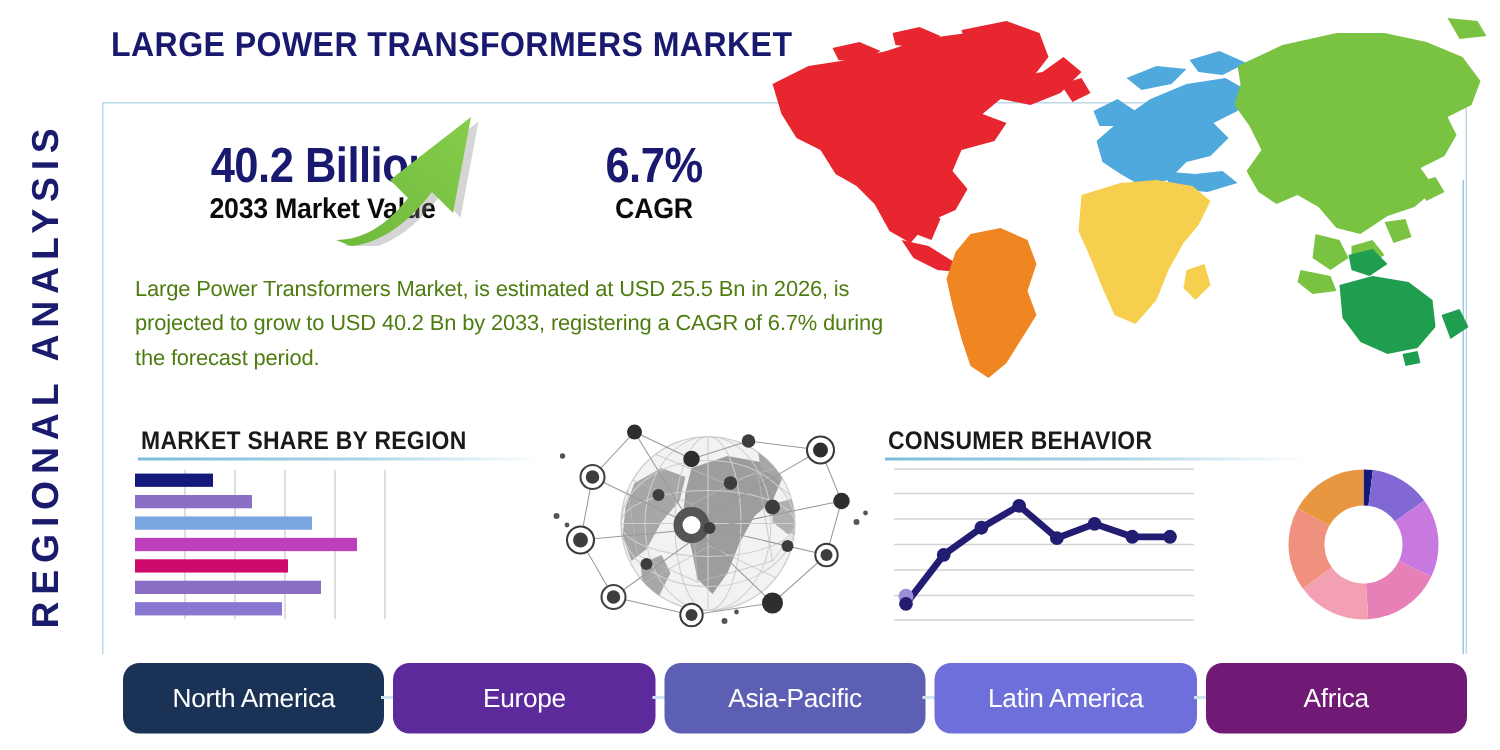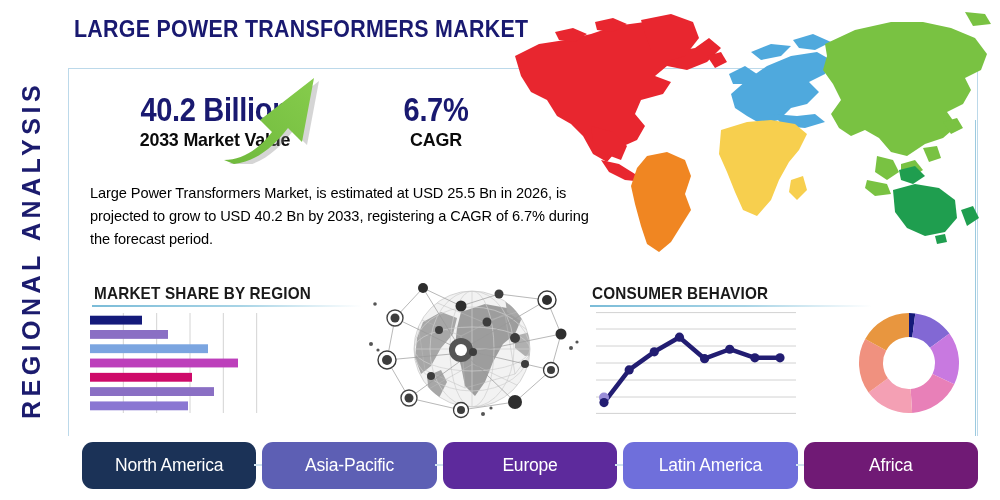--- a/index.html
+++ b/index.html
@@ -73,21 +73,21 @@
     line-height: 24px; letter-spacing: -0.2px;
     transform: scaleX(0.94); transform-origin: center center;
   }
   #growth-arrow { position: absolute; left: 222px; top: 76px; width: 110px; height: 88px; }
 
   
   #summary {
     position: absolute; left: 90px; top: 182px; width: 500px;
     font-family: "Liberation Sans", sans-serif;
     font-size: 14.6px; line-height: 23px;
-    color: #000000; letter-spacing: -0.1px;
+    color: #4d7c0f; letter-spacing: -0.1px;
   }
 
   
   #world-map { position: absolute; left: 495px; top: 4px; width: 500px; height: 260px; }
 
   
   .section-head {
     position: absolute;
     font-family: "Liberation Sans", sans-serif;
     font-weight: 700; font-size: 17px;
@@ -355,28 +355,28 @@
         <path d="M 12.549150281252615 82.38926261462365 A 50 50 0 0 1 9.184665997806832 28.912316294914213 L 30.21602631885955 40.47440447335539 A 26 26 0 0 0 31.96555814625136 68.28241655960429 Z" fill="#f0917f"></path>
         <path d="M 9.184665997806832 28.912316294914213 A 50 50 0 0 1 53.000000000000036 3 L 53.00000000000002 27 A 26 26 0 0 0 30.21602631885955 40.47440447335539 Z" fill="#e8963f"></path>
       </g>
   </svg>
 
   <div id="region-bar">
       <div class="region-pill" style="background: rgb(27, 50, 87);">
         <span>North America</span>
         <span class="region-connector"></span>
       </div>
+      <div class="region-pill" style="background: rgb(93, 42, 156);">
+        <span>Europe</span>
+        <span class="region-connector"></span>
+      </div>
       <div class="region-pill" style="background: rgb(93, 95, 180);">
         <span>Asia-Pacific</span>
         <span class="region-connector"></span>
       </div>
-      <div class="region-pill" style="background: rgb(93, 42, 156);">
-        <span>Europe</span>
-        <span class="region-connector"></span>
-      </div>
       <div class="region-pill" style="background: rgb(111, 111, 219);">
         <span>Latin America</span>
         <span class="region-connector"></span>
       </div>
       <div class="region-pill" style="background: #701a75;">
         <span>Africa</span>
       </div>
     </div>
 
 </div>

